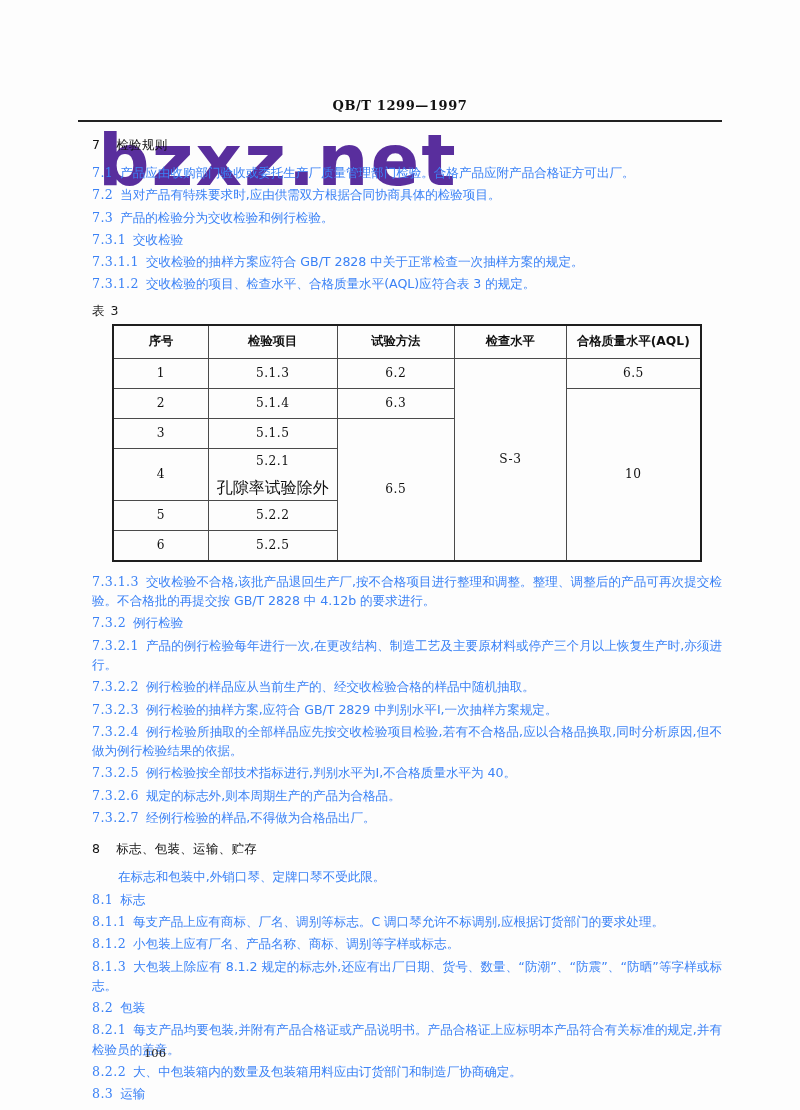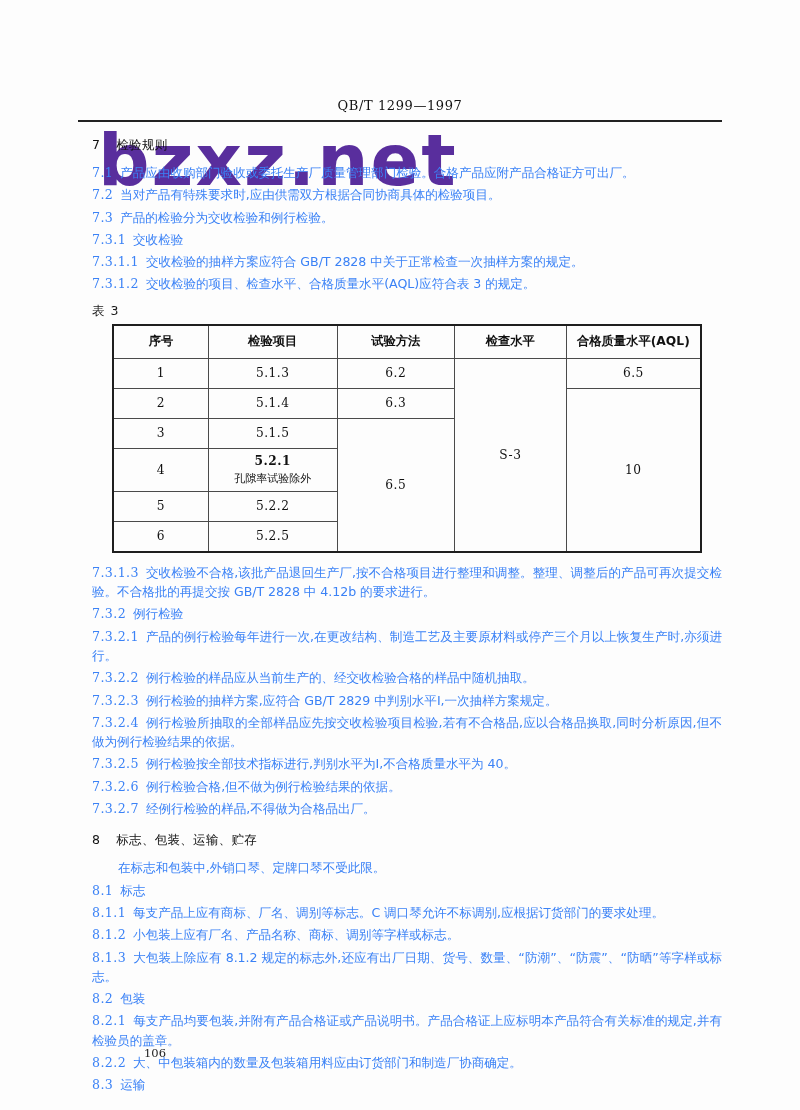--- a/index.html
+++ b/index.html
@@ -26,21 +26,21 @@
   .header-area {
     position: absolute;
     left: 0;
     right: 0;
     top: 95px;
     text-align: center;
   }
   .header-title {
     font-family: "DejaVu Serif", "Liberation Serif", serif;
     font-size: 13px;
-    font-weight: normal;
+    font-weight: bold;
     letter-spacing: 0.6px;
     color: #111;
   }
   .header-rule {
     position: absolute;
     left: 78px;
     right: 78px;
     top: 120px;
     height: 2px;
     background: #222;
@@ -137,28 +137,27 @@
     padding-left: 18px;
   }
   .col-a { width: 16%; }
   .col-b { width: 22%; }
   .col-c { width: 20%; }
   .col-d { width: 19%; }
   .col-e { width: 23%; }
   .mono {
     font-family: "DejaVu Serif", "Liberation Serif", serif;
     letter-spacing: 0.5px;
-    font-weight: bold;
   }
   .two-line {
     line-height: 17px;
     padding: 2px;
   }
   .two-line .l1 { display: block; }
-  .two-line .l2 { display: block; font-size: 11px; }
+  .two-line .l2 { display: block; font-size: 16px; margin-top: 9px; }
 
   
   .page-number {
     position: absolute;
     left: 96px;
     top: 1046px;
     font-family: "DejaVu Serif", "Liberation Serif", serif;
     font-size: 11.5px;
     color: #222;
     z-index: 3;
@@ -269,21 +268,21 @@
     <p class="para">
       <span class="num">7.3.2.3</span><span>例行检验的抽样方案,应符合 GB/T 2829 中判别水平Ⅰ,一次抽样方案规定。</span>
     </p>
     <p class="para">
       <span class="num">7.3.2.4</span><span>例行检验所抽取的全部样品应先按交收检验项目检验,若有不合格品,应以合格品换取,同时分析原因,但不做为例行检验结果的依据。</span>
     </p>
     <p class="para">
       <span class="num">7.3.2.5</span><span>例行检验按全部技术指标进行,判别水平为Ⅰ,不合格质量水平为 40。</span>
     </p>
     <p class="para">
-      <span class="num">7.3.2.6</span><span>例行检验合格,但不做为例行检验结果的依据。</span>
+      <span class="num">7.3.2.6</span><span>规定的标志外,则本周期生产的产品为合格品。</span>
     </p>
     <p class="para">
       <span class="num">7.3.2.7</span><span>经例行检验的样品,不得做为合格品出厂。</span>
     </p>
 
     <div class="gap-md"></div>
 
     <div class="sec-head">
       <span class="num">8</span>
       <span>标志、包装、运输、贮存</span>

